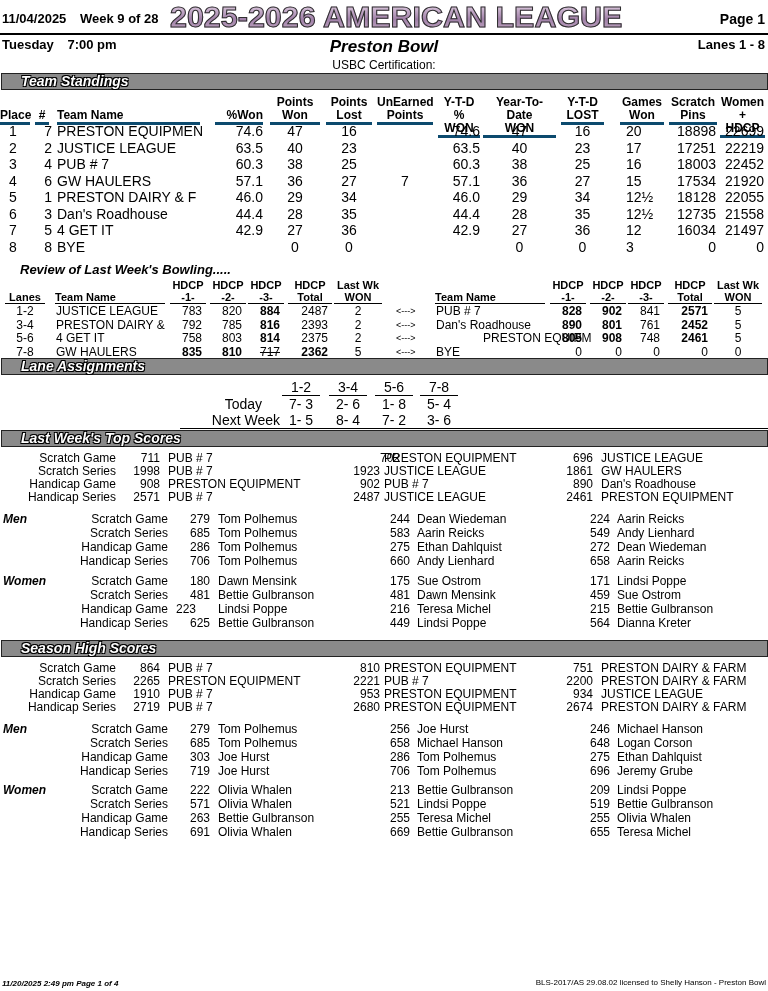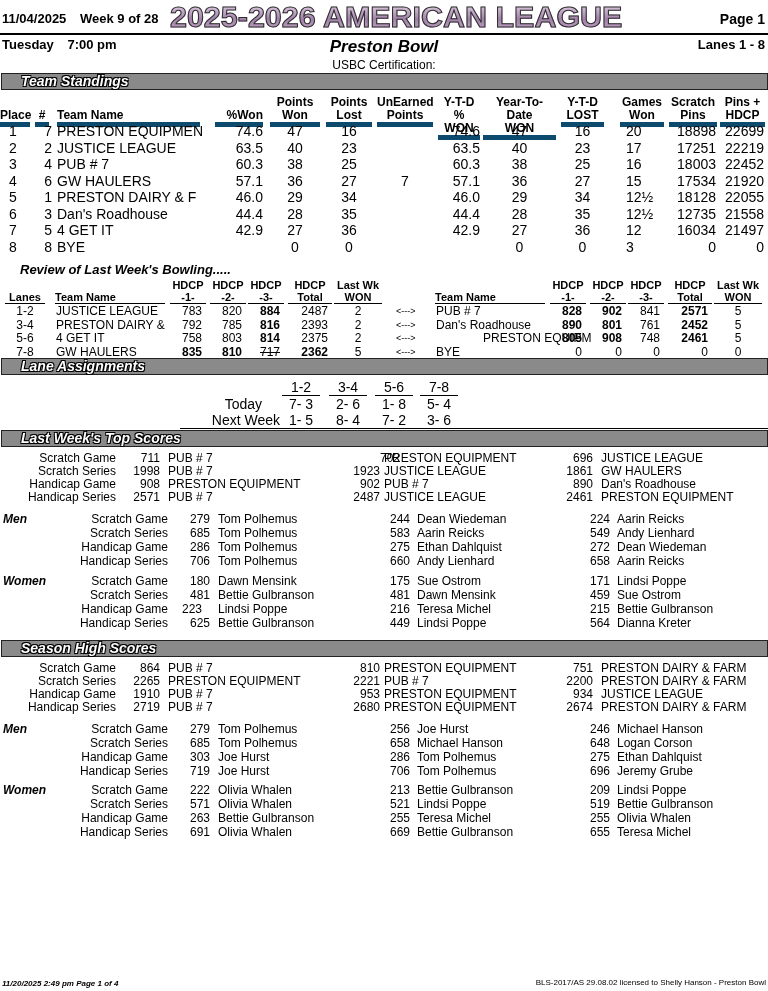--- a/index.html
+++ b/index.html
@@ -27,21 +27,21 @@
 
   .section-bar {
     position: absolute; left: 1px; width: 767px; height: 17px;
     background: #8a8a8a; border: 1px solid #222;
   }
   .section-bar span {
     position: absolute; left: 19px; top: -1px; font-size: 14px; font-weight: bold; font-style: italic; color: #fff;
     text-shadow: 1px 1px 0 #000, -1px -1px 0 #000, 1px -1px 0 #000, -1px 1px 0 #000;
   }
   .st-h { position: absolute; font-size: 12px; font-weight: bold; text-align: center; line-height: 13px; }
-  .st-h.ul { border-bottom: 5px solid #0c4a6e; }
+  .st-h.ul { border-bottom: 3px solid #0c4a6e; }
   .st-row { position: absolute; left: 0; width: 768px; height: 16px; font-size: 14px; }
   .st-row > span { position: absolute; }
   .r { text-align: right; }
   .c { text-align: center; }
 
   .rv-h { position: absolute; font-size: 11px; font-weight: bold; text-align: center; line-height: 12px; }
   .rv-h.ul { border-bottom: 1px solid #000; }
   .rv-row { position: absolute; left: 0; width: 768px; height: 13px; font-size: 12px; }
   .rv-row > span { position: absolute; }
   .b { font-weight: bold; }
@@ -112,21 +112,21 @@
     </div>
     <div class="st-h ul" style="left:620px; top:96px; width:44px;">
       <div>Games</div>
       <div>Won</div>
     </div>
     <div class="st-h ul" style="left:669px; top:96px; width:48px;">
       <div>Scratch</div>
       <div>Pins</div>
     </div>
     <div class="st-h ul" style="left:720px; top:96px; width:45px;">
-      <div>Pins +</div>
+      <div>Women +</div>
       <div>HDCP</div>
     </div>
     <div class="st-row" style="top:123px;">
       <span class="c" style="left:0px; width:26px;">1</span>
       <span class="r" style="left:38px; width:14px;">7</span>
       <span style="left:57px; width:170px;">PRESTON EQUIPMEN</span>
       <span class="r" style="left:215px; width:48px;">74.6</span>
       <span class="c" style="left:270px; width:50px;">47</span>
       <span class="c" style="left:326px; width:46px;">16</span>
       <span class="c" style="left:377px; width:56px;"></span>
@@ -467,21 +467,21 @@
       <span class="r" style="left:40px; width:128px;">Scratch Series</span>
       <span class="r" style="left:180px; width:30px;">481</span>
       <span style="left:218px;">Bettie Gulbranson</span>
       <span class="r" style="left:380px; width:30px;">481</span>
       <span style="left:417px;">Dawn Mensink</span>
       <span class="r" style="left:580px; width:30px;">459</span>
       <span style="left:617px;">Sue Ostrom</span>
     </div>
     <div class="sc-row" style="top:602px;">
       <span class="r" style="left:40px; width:128px;">Handicap Game</span>
-      <span class="r" style="left:172px; width:30px;">223</span>
+      <span class="r" style="left:166px; width:30px;">223</span>
       <span style="left:218px;">Lindsi Poppe</span>
       <span class="r" style="left:380px; width:30px;">216</span>
       <span style="left:417px;">Teresa Michel</span>
       <span class="r" style="left:580px; width:30px;">215</span>
       <span style="left:617px;">Bettie Gulbranson</span>
     </div>
     <div class="sc-row" style="top:616px;">
       <span class="r" style="left:40px; width:128px;">Handicap Series</span>
       <span class="r" style="left:180px; width:30px;">625</span>
       <span style="left:218px;">Bettie Gulbranson</span>

